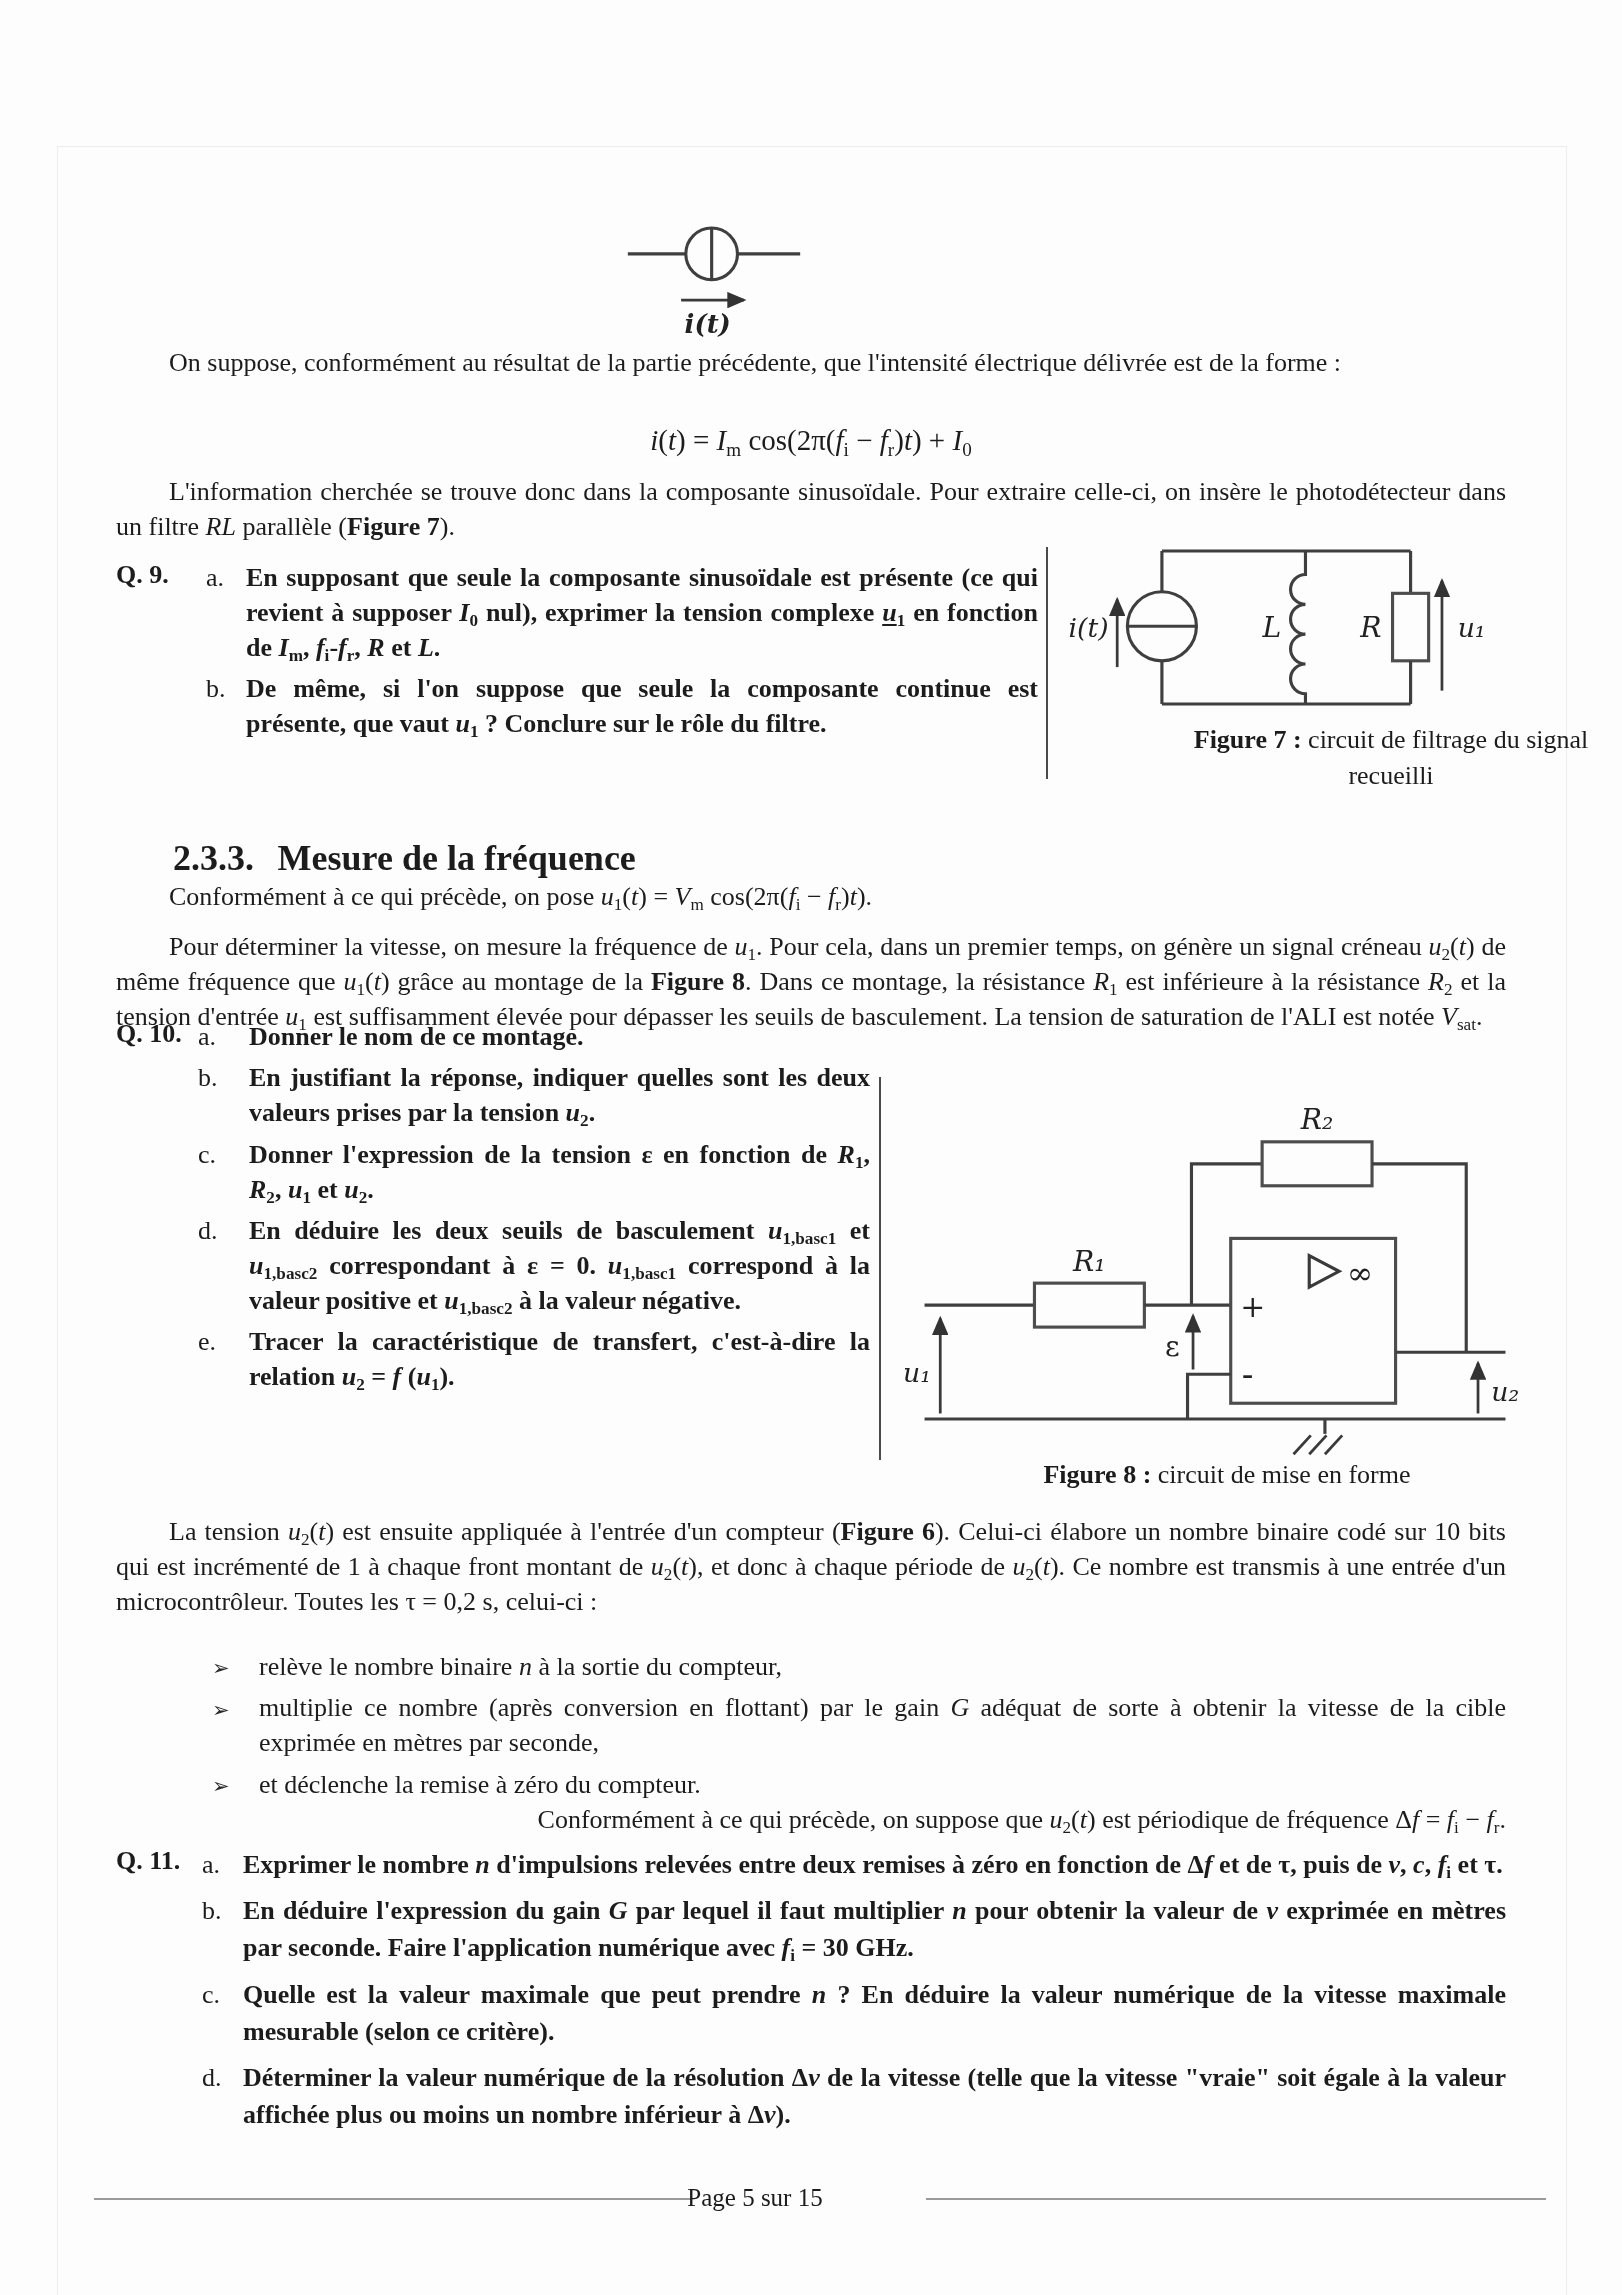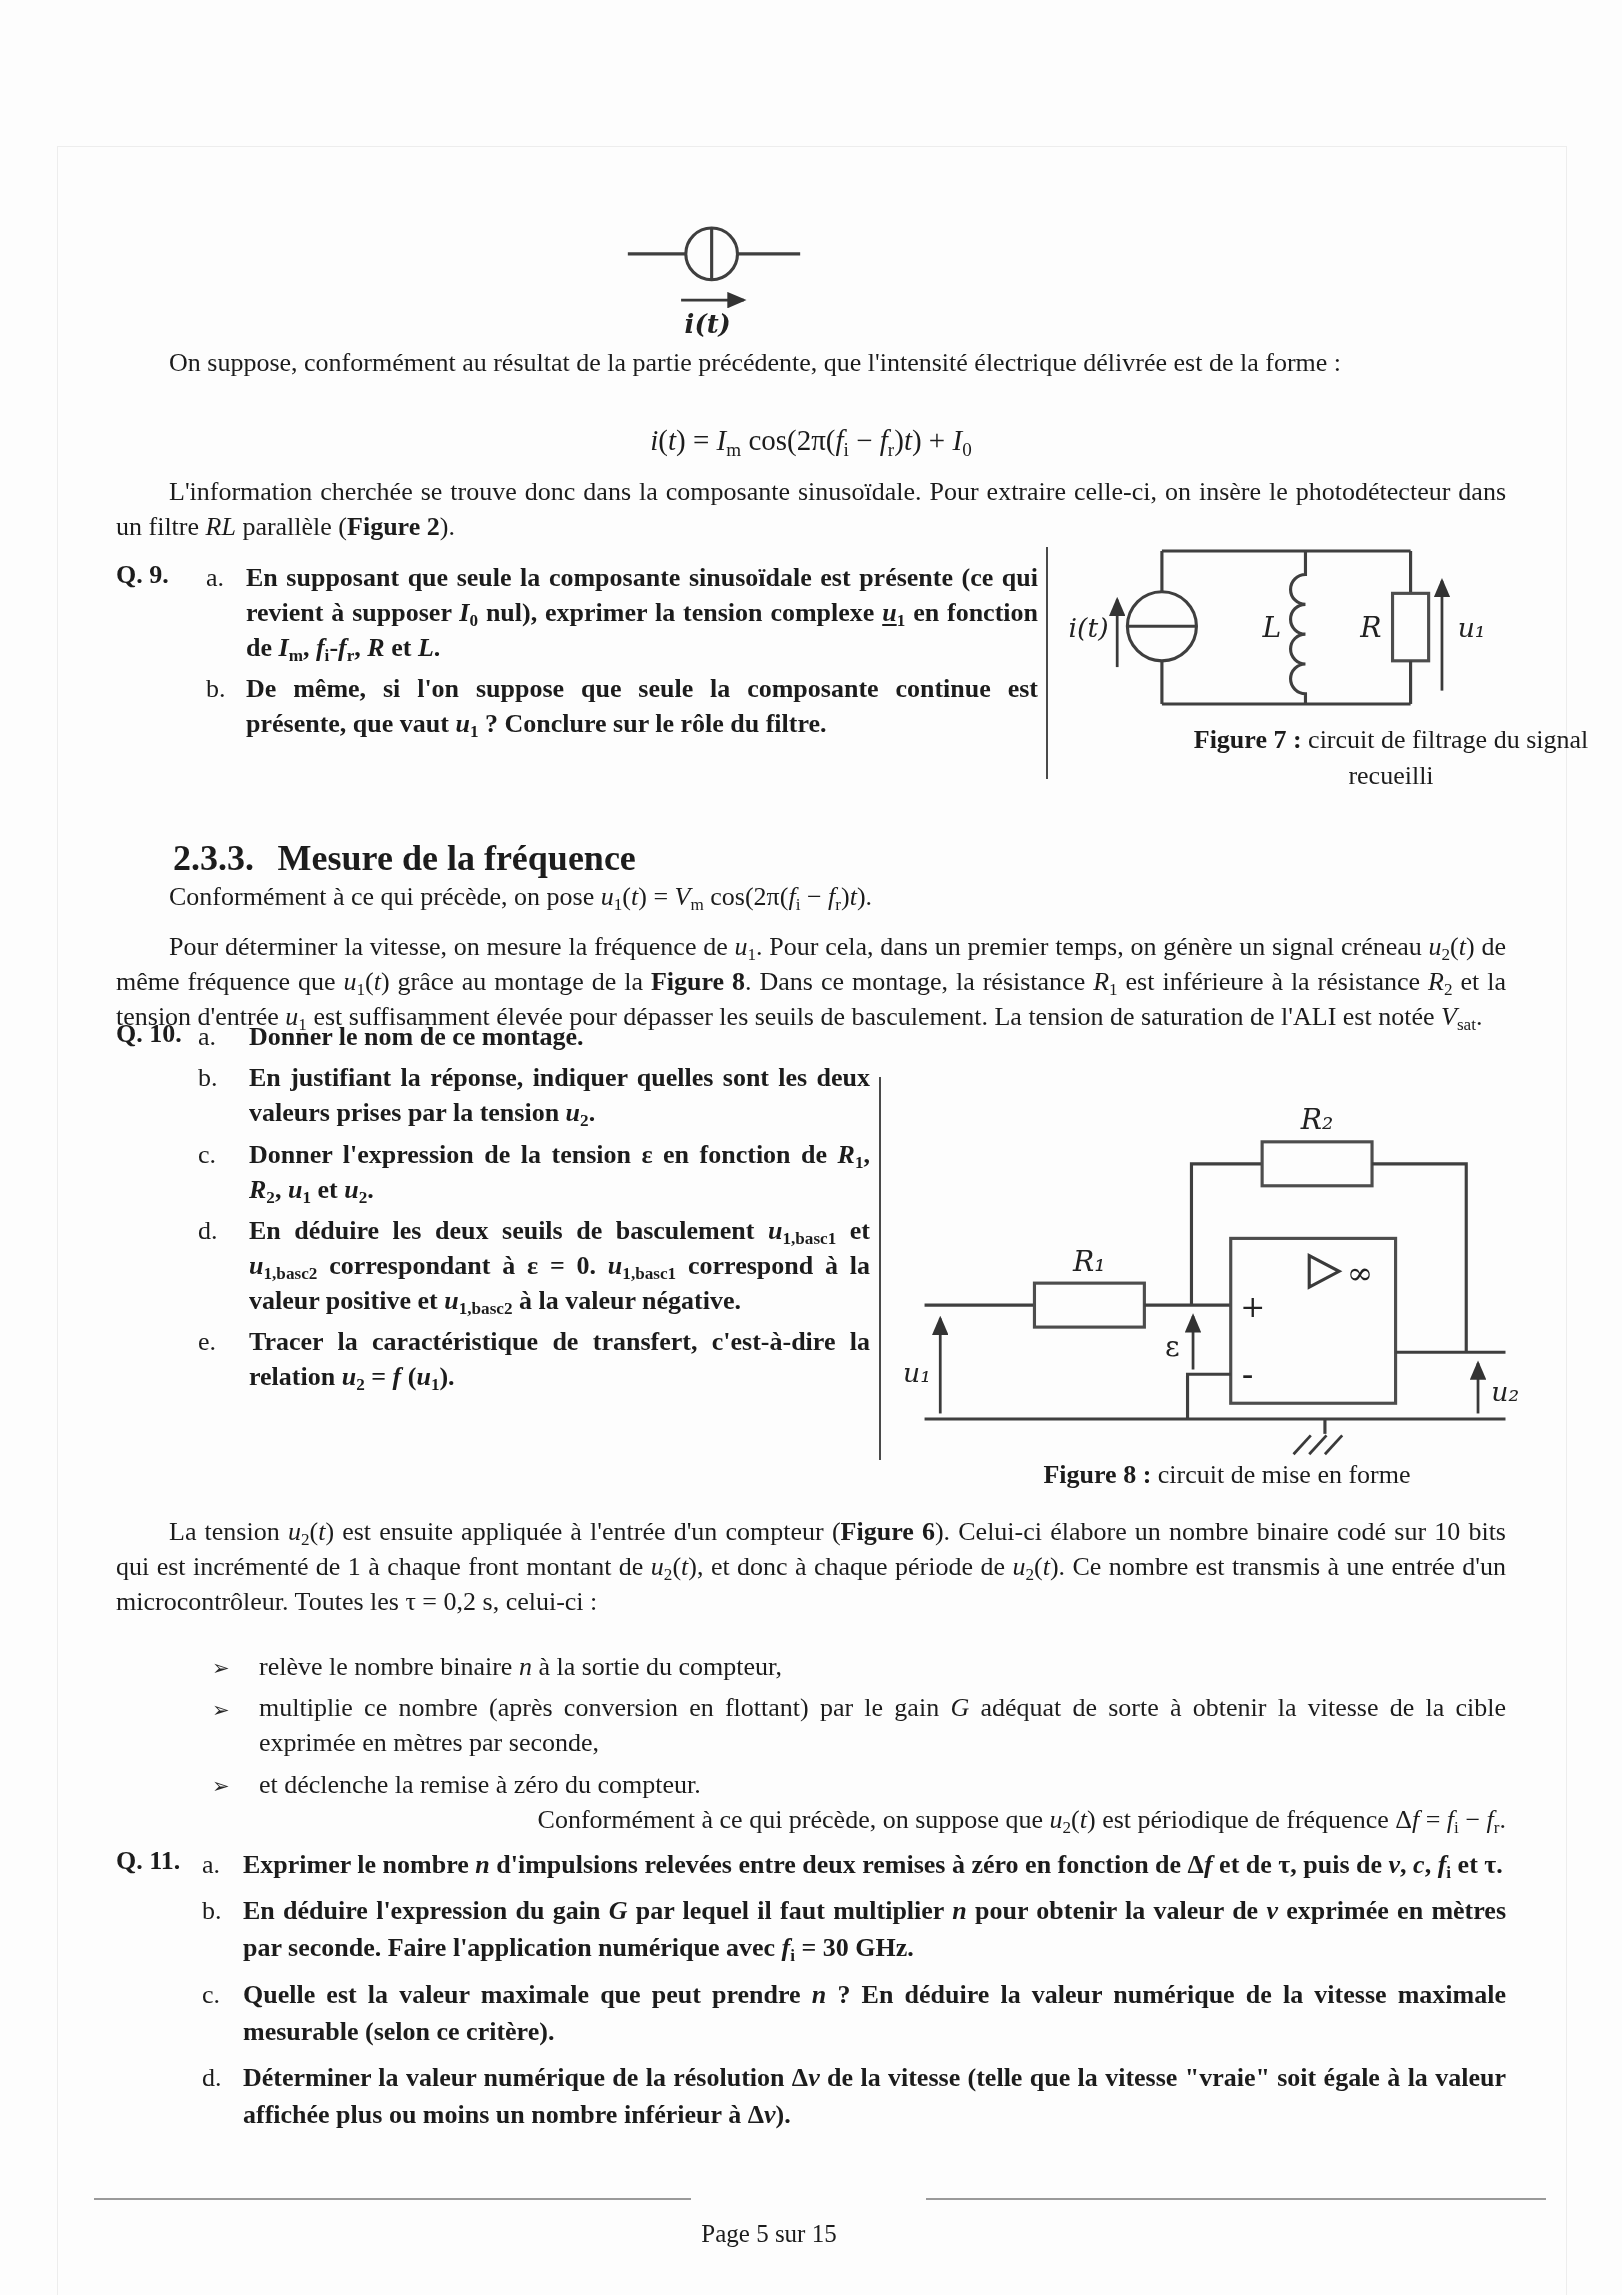--- a/index.html
+++ b/index.html
@@ -48,21 +48,21 @@
       <line class="wire" x1="150" y1="71" x2="230" y2="71"></line>
     </g>
     <line class="thin" x1="78" y1="130" x2="158" y2="130" marker-end="url(#ahR)"></line>
     <text class="it" x="112" y="172" font-size="33" font-weight="600" text-anchor="middle">i(t)</text>
   </svg>
 
   <div class="abs para indent" style="left:116px;top:345px;width:1390px;">On suppose, conformément au résultat de la partie précédente, que l'intensité électrique délivrée est de la forme :</div>
 
   <div class="abs equation" style="left:116px;top:424px;width:1390px;"><i>i</i>(<i>t</i>) = <i>I</i><sub>m</sub> cos(2π(<i>f</i><sub>i</sub> − <i>f</i><sub>r</sub>)<i>t</i>) + <i>I</i><sub>0</sub></div>
 
-  <div class="abs para indent" style="left:116px;top:474px;width:1390px;">L'information cherchée se trouve donc dans la composante sinusoïdale. Pour extraire celle-ci, on insère le photodétecteur dans un filtre <i>RL</i> parallèle (<b>Figure 2</b>).</div>
+  <div class="abs para indent" style="left:116px;top:474px;width:1390px;">L'information cherchée se trouve donc dans la composante sinusoïdale. Pour extraire celle-ci, on insère le photodétecteur dans un filtre <i>RL</i> parallèle (<b>Figure 7</b>).</div>
 
   <div class="abs" style="left:116px;top:560px;width:922px;">
     <div class="abs q-label" style="left:0;top:0;">Q. 9.</div>
     <div class="q-item" style="padding-left:130px;">
       <span class="q-letter" style="left:90px;">a.</span>
       <span>En supposant que seule la composante sinusoïdale est présente (ce qui revient à supposer <i>I</i><sub>0</sub> nul), exprimer la tension complexe <u><i>u</i><sub>1</sub></u> en fonction de <i>I</i><sub>m</sub>, <i>f</i><sub>i</sub>-<i>f</i><sub>r</sub>, <i>R</i> et <i>L</i>.</span>
     </div>
     <div class="q-item" style="padding-left:130px;margin-top:6.3px;">
       <span class="q-letter" style="left:90px;">b.</span>
       <span>De même, si l'on suppose que seule la composante continue est présente, que vaut <i>u</i><sub>1</sub> ? Conclure sur le rôle du filtre.</span>
@@ -214,16 +214,16 @@
       <span class="q-letter" style="left:86px;">c.</span>
       <span>Quelle est la valeur maximale que peut prendre <i>n</i> ? En déduire la valeur numérique de la vitesse maximale mesurable (selon ce critère).</span>
     </div>
     <div class="q-item" style="padding-left:127px;line-height:37px;margin-top:9.4px;">
       <span class="q-letter" style="left:86px;">d.</span>
       <span>Déterminer la valeur numérique de la résolution Δ<i>v</i> de la vitesse (telle que la vitesse "vraie" soit égale à la valeur affichée plus ou moins un nombre inférieur à Δ<i>v</i>).</span>
     </div>
   </div>
 
   <div class="abs rule" style="left:94px;top:2198px;width:597px;"></div>
-  <div class="abs footer-text" style="left:671px;top:2184px;width:196px;margin-top:36px;">Page 5 sur 15</div>
+  <div class="abs footer-text" style="left:657px;top:2184px;width:196px;">Page 5 sur 15</div>
   <div class="abs rule" style="left:926px;top:2198px;width:620px;"></div>
 </div>
 
 
 </body></html>

